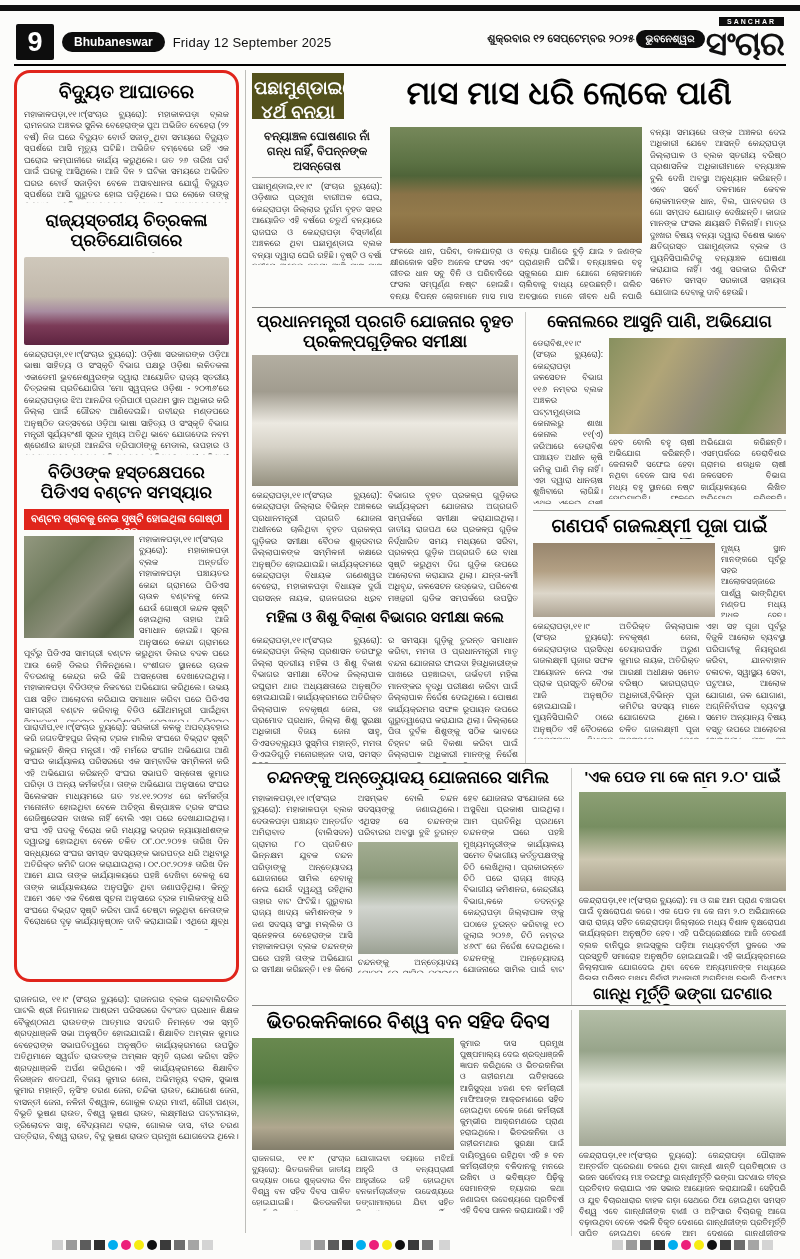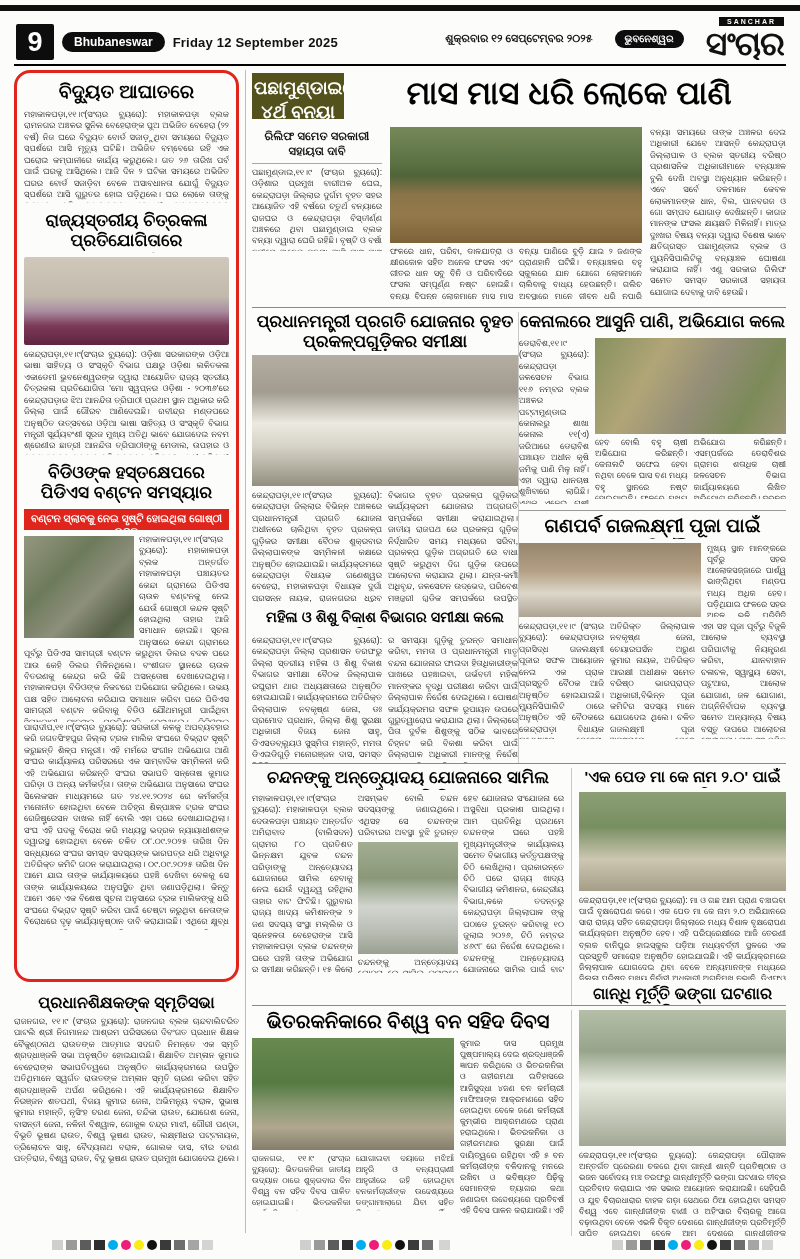--- a/index.html
+++ b/index.html
@@ -4,22 +4,22 @@
 <style>
   html,body{margin:0;padding:0;}
   body{width:800px;height:1259px;background:#e9e9e7;font-family:"Liberation Sans","DejaVu Sans",sans-serif;}
   #page{position:relative;width:800px;height:1259px;background:#fcfcfa;overflow:hidden;color:#111;}
   .topbar{position:absolute;top:5px;left:0;right:0;height:6px;background:#101010;}
   
   .hdr{position:absolute;top:16px;left:16px;right:16px;height:44px;display:flex;justify-content:space-between;align-items:flex-end;}
   .hdr-left{display:flex;align-items:center;gap:8px;}
   .pageno{background:#0d0d0d;color:#fff;font-size:27px;font-weight:bold;width:38px;height:36px;display:flex;align-items:center;justify-content:center;border-radius:2px;}
   .citypill{background:#0d0d0d;color:#fff;font-weight:bold;font-size:12px;padding:3px 12px;border-radius:10px;}
-  .date-en{font-weight:bold;font-size:13px;letter-spacing:.2px;}
-  .hdr-right{display:flex;align-items:center;gap:22px;}
+  .date-en{font-weight:normal;font-size:13px;letter-spacing:.2px;}
+  .hdr-right{display:flex;align-items:center;gap:1px;}
   .date-od{font-weight:bold;font-size:11px;max-width:150px;overflow:hidden;white-space:nowrap;}
   .citypill-od{background:#0d0d0d;color:#fff;font-weight:bold;font-size:10px;padding:3px 10px;border-radius:11px;max-width:90px;overflow:hidden;white-space:nowrap;}
   .logo{display:flex;flex-direction:column;align-items:flex-end;line-height:1;}
   .logo-top{background:#0d0d0d;color:#fff;font-size:7px;font-weight:bold;letter-spacing:2px;padding:1px 8px;margin-bottom:1px;}
   .logo-main{font-size:33px;font-weight:900;letter-spacing:-1px;max-width:130px;overflow:hidden;white-space:nowrap;}
   .hdr-rule{position:absolute;top:64px;left:14px;right:14px;border-top:2px solid #000;}
 
   
   .content{position:absolute;top:70px;left:14px;right:14px;bottom:26px;display:flex;gap:6px;}
   .vrule{width:1px;background:#bdbdb9;flex:none;}
@@ -55,21 +55,21 @@
   .subhead.last{max-height:32px;}
   .fc1 .body-txt{height:84px;}
   .fc2{width:252px;flex:none;}
   .flood-photo{height:116px;background:linear-gradient(180deg,#76885a 0%,#5c7244 30%,#4f6439 42%,#8a7348 58%,#937a4b 75%,#7d6238 100%);}
   .flood-caps{display:flex;gap:6px;margin-top:3px;height:54px;}
   .flood-caps .body-txt{flex:1;height:54px;font-size:8.2px;}
   .fc3{flex:1;min-width:0;}
   .fc3 .body-txt{height:174px;}
 
   
-  .bandB{height:456px;flex:none;display:flex;gap:0;padding-top:4px;box-sizing:border-box;border-bottom:1px solid #8a8a86;}
+  .bandB{height:456px;flex:none;display:flex;gap:7px;padding-top:4px;box-sizing:border-box;border-bottom:1px solid #8a8a86;}
   .bB-left{width:266px;flex:none;display:flex;flex-direction:column;}
   .bB-vr{width:1px;background:#c9c9c5;}
   .bB-right{flex:1;min-width:0;display:flex;flex-direction:column;}
   .prag-h{font-size:17px;line-height:1.2;max-height:42px;overflow:hidden;margin-bottom:4px;}
   .meeting-photo{height:138px;background:linear-gradient(180deg,#b3aea1 0%,#a19c8f 28%,#ece9e1 52%,#d6d2c7 70%,#94907f 100%);}
   .cols2{display:flex;gap:6px;margin-top:4px;}
   .cols2>div{flex:1;min-width:0;}
   .prag-cols .body-txt{height:112px;}
   .wcd-h{font-size:14.5px;max-height:19px;overflow:hidden;margin:7px 0 3px;}
   .wcd-cols .body-txt{height:128px;}
@@ -168,40 +168,39 @@
           <div class="body-txt lb-body3">
             <span class="pds-photo"></span>
             <span>ମହାକାଳପଡ଼ା,୧୧।୯(ସଂଚାର ବ୍ୟୁରୋ): ମହାକାଳପଡ଼ା ବ୍ଲକ ଅନ୍ତର୍ଗତ ମହାକାଳପଡ଼ା ପଞ୍ଚାୟତର କେନ୍ଦା ଗ୍ରାମରେ ପିଡିଏସ ଚାଉଳ ବଣ୍ଟନକୁ ନେଇ ଯେଉଁ ଗୋଷ୍ଠୀ କନ୍ଦଳ ସୃଷ୍ଟି ହୋଇଥିଲା ତାହାର ଆଜି ସମାଧାନ ହୋଇଛି। ସୂଚନା ଅନୁସାରେ କେନ୍ଦା ଗ୍ରାମରେ ପୂର୍ବରୁ ପିଡିଏସ ସାମଗ୍ରୀ ବଣ୍ଟନ କରୁଥିବା ଡିଲର ବଦଳ ପରେ ଆଉ କେହି ଡିଲର ମିଳିନଥିଲେ। ବଂଶୀଗତ ସ୍ଥାନରେ ଚାଉଳ ବିତରଣକୁ କେନ୍ଦ୍ର କରି କିଛି ଅସନ୍ତୋଷ ଦେଖାଦେଇଥିଲା। ମହାକାଳପଡ଼ା ବିଡିଓଙ୍କ ନିକଟରେ ଅଭିଯୋଗ କରିଥିଲେ। ଉଭୟ ପକ୍ଷ ସହିତ ଆଲୋଚନା କରିଯାଇ ସମାଧାନ କରିବା ପରେ ପିଡିଏସ ସାମଗ୍ରୀ ବଣ୍ଟନ କରିବାକୁ ବିଡିଓ ଯୌଥମନ୍ତ୍ରୀ ପାଇଁଥିବା ହିତାଧିକାରୀ ମାନଙ୍କୁ ପ୍ରତିଶ୍ରୁତି ଦେଇଥିଲେ। ବିଡିଓଙ୍କ ନିର୍ଦ୍ଦେଶରେ ଆଜି ସାର୍ବଜନୀନ ସ୍ଥାନରେ ଡିଲର ଦ୍ୱାରା ହିତାଧିକାରୀ ମାନଙ୍କୁ ପିଡିଏସ ସାମଗ୍ରୀ ବଣ୍ଟନ କରାଯାଇଛି।</span>
           </div>
         </article>
         <article>
           <div class="body-txt lb-body4">ପାରାଦୀପ,୧୧।୯(ସଂଚାର ବ୍ୟୁରୋ): ସରକାରୀ କଳକୁ ଅପବ୍ୟବହାର କରି ଜଗତସିଂହପୁର ଜିଲ୍ଲା ଟ୍ରକ ମାଲିକ ସଂଘରେ ବିଭ୍ରାଟ ସୃଷ୍ଟି କରୁଛନ୍ତି ଶିଳ୍ପ ମନ୍ତ୍ରୀ। ଏହି ମର୍ମରେ ସଂଗୀନ ଅଭିଯୋଗ ଆଣି ସଂଘର କାର୍ଯ୍ୟାଳୟ ପରିସରରେ ଏକ ସାମ୍ବାଦିକ ସମ୍ମିଳନୀ କରି ଏହି ଅଭିଯୋଗ କରିଛନ୍ତି ସଂଘର ସଭାପତି ସନ୍ତୋଷ କୁମାର ପରିଡ଼ା ଓ ଅନ୍ୟ କର୍ମକର୍ତ୍ତା। ତାଙ୍କ ଅଭିଯୋଗ ଅନୁସାରେ ସଂଘର ସିଲେକସନ ମାଧ୍ୟମରେ ଗତ ୨୪.୧୧.୨୦୨୪ ରେ କର୍ମକର୍ତ୍ତା ମନୋନୀତ ହୋଇଥିବା ବେଳେ ଅଚିହ୍ନା ଶିଳ୍ପାଞ୍ଚଳ ଟ୍ରକ ସଂଘର ରେଜିଷ୍ଟ୍ରେସନ ଦାଖଲ ନାହିଁ ବୋଲି ଏହା ପରେ ଦେଖାଯାଇଥିଲା। ସଂଘ ଏହି ପଦକୁ ବିରୋଧ କରି ମଧ୍ୟସ୍ଥ ଭଦ୍ରକ ନ୍ୟାୟାଧୀଶଙ୍କ ଦ୍ୱାରସ୍ଥ ହୋଇଥିବା ବେଳେ ଚଳିତ ୦୮.୦୯.୨୦୨୫ ତାରିଖ ଦିନ ସନ୍ଧ୍ୟାରେ ସଂଘର ସମସ୍ତ ସଦସ୍ୟଙ୍କ ଭାରପତ୍ର ଧରି ଅଧିବାରୁ ଅତିରିକ୍ତ କମିଟି ଗଠନ କରାଯାଇଥିଲା। ୦୯.୦୯.୨୦୨୫ ତାରିଖ ଦିନ ଆମେ ଯାଇ ତାଙ୍କ କାର୍ଯ୍ୟାଳୟରେ ପହଞ୍ଚି ଦେଖିବା ବେଳକୁ ସେ ତାଙ୍କ କାର୍ଯ୍ୟାଳୟରେ ଅନୁପସ୍ଥିତ ଥିବା ଜଣାପଡ଼ିଥିଲା। କିନ୍ତୁ ଆମେ ଏବେ ଏକ ବିଶେଷ ସୂଚନା ଅନୁସାରେ ଟ୍ରକ ମାଲିକଙ୍କୁ ଧରି ସଂଘରେ ବିଭ୍ରାଟ ସୃଷ୍ଟି କରିବା ପାଇଁ ଚେଷ୍ଟା କରୁଥିବା ନେତାଙ୍କ ବିରୋଧରେ ଦୃଢ଼ କାର୍ଯ୍ୟାନୁଷ୍ଠାନ ଦାବି କରାଯାଇଛି। ଏଥିରେ କ୍ଷୁବ୍ଧ ମନ୍ତ୍ରୀ ପୋଲିସ ଓ ପ୍ରଶାସନିକ କଳକୁ ବ୍ୟବହାର କରି ସଂଘ ସାମ୍ବାଦିକ ସମ୍ମିଳନୀ ମାଧ୍ୟମରେ ଆଜି ଅଭିଯୋଗ କରିଛି।</div>
         </article>
       </div>
       <article class="memorial">
-        <h2 class="mem-h">ପ୍ରଧାନଶିକ୍ଷକଙ୍କ ସ୍ମୃତିସଭା</h2>
         <div class="body-txt mem-body">ରାଜନଗର, ୧୧।୯ (ସଂଚାର ବ୍ୟୁରୋ): ରାଜନଗର ବ୍ଲକ ଚାନ୍ଦବାଲିଚରିତ ପାଟଲି ଶ୍ରୀ ନିଗମାନନ୍ଦ ଆଶ୍ରମ ପରିସରରେ ଦିବଂଗତ ପ୍ରଧାନ ଶିକ୍ଷକ ବୈକୁଣ୍ଠନାଥ ରାଉତଙ୍କ ଆତ୍ମାର ସଦଗତି ନିମନ୍ତେ ଏକ ସ୍ମୃତି ଶ୍ରଦ୍ଧାଞ୍ଜଳି ସଭା ଅନୁଷ୍ଠିତ ହୋଇଯାଇଛି। ଶିକ୍ଷାବିତ ଅମ୍ଳାନ କୁମାର ବେହେରାଙ୍କ ସଭାପତିତ୍ୱରେ ଅନୁଷ୍ଠିତ କାର୍ଯ୍ୟକ୍ରମରେ ଉପସ୍ଥିତ ଅତିଥିମାନେ ସ୍ୱର୍ଗତ ରାଉତଙ୍କ ଅମ୍ଳାନ ସ୍ମୃତି ଚାରଣ କରିବା ସହିତ ଶ୍ରଦ୍ଧାଞ୍ଜଳି ଅର୍ପଣ କରିଥିଲେ। ଏହି କାର୍ଯ୍ୟକ୍ରମରେ ଶିକ୍ଷାବିତ ନିରଞ୍ଜନ ଶତପଥୀ, ବିଜୟ କୁମାର ଜେନା, ଅଭିମନ୍ୟୁ ବରାଳ, ସୁଭାଷ କୁମାର ମହାନ୍ତି, ନୃସିଂହ ଚରଣ ଜେନା, ଚନ୍ଦିକା ରାଉତ, ଯୋଗେଶ ଜେନା, ବାସନ୍ତୀ ଜେନା, ନଳିନୀ ବିଶ୍ୱାଳ, ଗୋକୁଳ ଚନ୍ଦ୍ର ମାଝୀ, ଗୌରୀ ପଣ୍ଡା, ବିଭୂତି ଭୂଷଣ ରାଉତ, ବିଶ୍ୱ ଭୂଷଣ ରାଉତ, ଲକ୍ଷ୍ମୀଧର ପଟ୍ଟନାୟକ, ତ୍ରିଲୋଚନ ସାହୁ, ବୈଦ୍ୟନାଥ ବରାଳ, ଗୋଲକ ଦାସ, ବୀର ଚରଣ ପତ୍ତିରାଜ, ବିଶ୍ୱ ରାଉତ, ବିଦୁ ଭୂଷଣ ରାଉତ ପ୍ରମୁଖ ଯୋଗଦେଇ ଥିଲେ।</div>
       </article>
     </div>
 
     <div class="vrule"></div>
 
     <div class="main">
 
       <section class="bandA">
         <div class="flood-top">
           <div class="kicker">
             <div>ପଛାମୁଣ୍ଡାଇରେ</div>
             <div>୪ର୍ଥ ବନ୍ୟା</div>
           </div>
           <h1 class="flood-headline">ମାସ ମାସ ଧରି ଲୋକେ ପାଣି ଘେରରେ</h1>
         </div>
         <div class="flood-cols">
           <div class="fc1">
-            <div class="subhead last">ରିଲିଫ ସମେତ ସରକାରୀ ସହାୟତା ଦାବି</div>
+            <div class="subhead">ବନ୍ୟାଞ୍ଚଳ ଘୋଷଣାର ନାଁ ଗନ୍ଧ ନାହିଁ, ବିପନ୍ନଙ୍କ ଅସନ୍ତୋଷ</div>
             <div class="body-txt">ପଛାମୁଣ୍ଡାଇ,୧୧।୯ (ସଂଚାର ବ୍ୟୁରୋ): ଓଡ଼ିଶାର ପ୍ରମୁଖ ବାରୀଅଳ ଘେଇ, କେନ୍ଦ୍ରାପଡ଼ା ଜିଲ୍ଲାର ଦୁର୍ଗମ ବୃହତ ସହର ଆୟୋଜିତ ଏହି ବର୍ଷରେ ଚତୁର୍ଥ ବନ୍ୟାରେ ରାଜଘର ଓ କେନ୍ଦ୍ରାପଡ଼ା ବିସ୍ତୀର୍ଣ୍ଣ ଅଞ୍ଚଳରେ ଥିବା ପଛାମୁଣ୍ଡାଇ ବ୍ଲକ ବନ୍ୟା ଦ୍ୱାରା ଘେରି ରହିଛି। ବୃଷ୍ଟି ଓ ବର୍ଷା ନଦୀରେ ଅନେକ ବନ୍ୟା ଆସି ମାସ ମାସ ଧରି ପଛାମୁଣ୍ଡାଇ ବ୍ଲକ ଓ ମ୍ୟୁନିସିପାଲିଟିର ବହୁ ଅଞ୍ଚଳ ଓ ଚାଷଜମି ପାଣି ଘେରରେ ରହିଛି।</div>
           </div>
           <div class="fc2">
             <div class="flood-photo"></div>
             <div class="flood-caps">
               <div class="body-txt">ଫଳରେ ଧାନ, ପରିବା, ଡାଳଯାତ୍ରା ଓ କ୍ଷୀରକୋଳ ସହିତ ଅନେକ ଫସଲ ଏବଂ ଗୀତର ଧାନ ସବୁ ବିନି ଓ ପରିବାଦିରେ ଫସଲ ସମ୍ପୂର୍ଣ୍ଣ ନଷ୍ଟ ହୋଇଛି। ବନ୍ୟା ବିପନ୍ନ ଲୋକମାନେ ମାସ ମାସ ଧରି ପାଣି ଘେରରେ ରହି ନର୍କ ଯନ୍ତ୍ରଣା ଭୋଗ କରୁଛନ୍ତି। ଏପରିକି</div>
               <div class="body-txt">ବନ୍ୟା ପାଣିରେ ବୁଡ଼ି ଯାଇ ୨ ଜଣଙ୍କ ପ୍ରାଣହାନି ଘଟିଛି। ବନ୍ୟାଞ୍ଚଳର ବହୁ ସ୍କୁଲରେ ଯାନ ଯୋଗେ ଲୋକମାନେ ଚାଲିବାକୁ ବାଧ୍ୟ ହେଉଛନ୍ତି। ଗଲିଚ ଅବସ୍ଥାରେ ମାନେ ଜୀବନ ଧରି ନପାରି ଭୋଗ ଉଠାଇଲେ ରହିଛନ୍ତି।</div>
             </div>
           </div>
           <div class="fc3">

